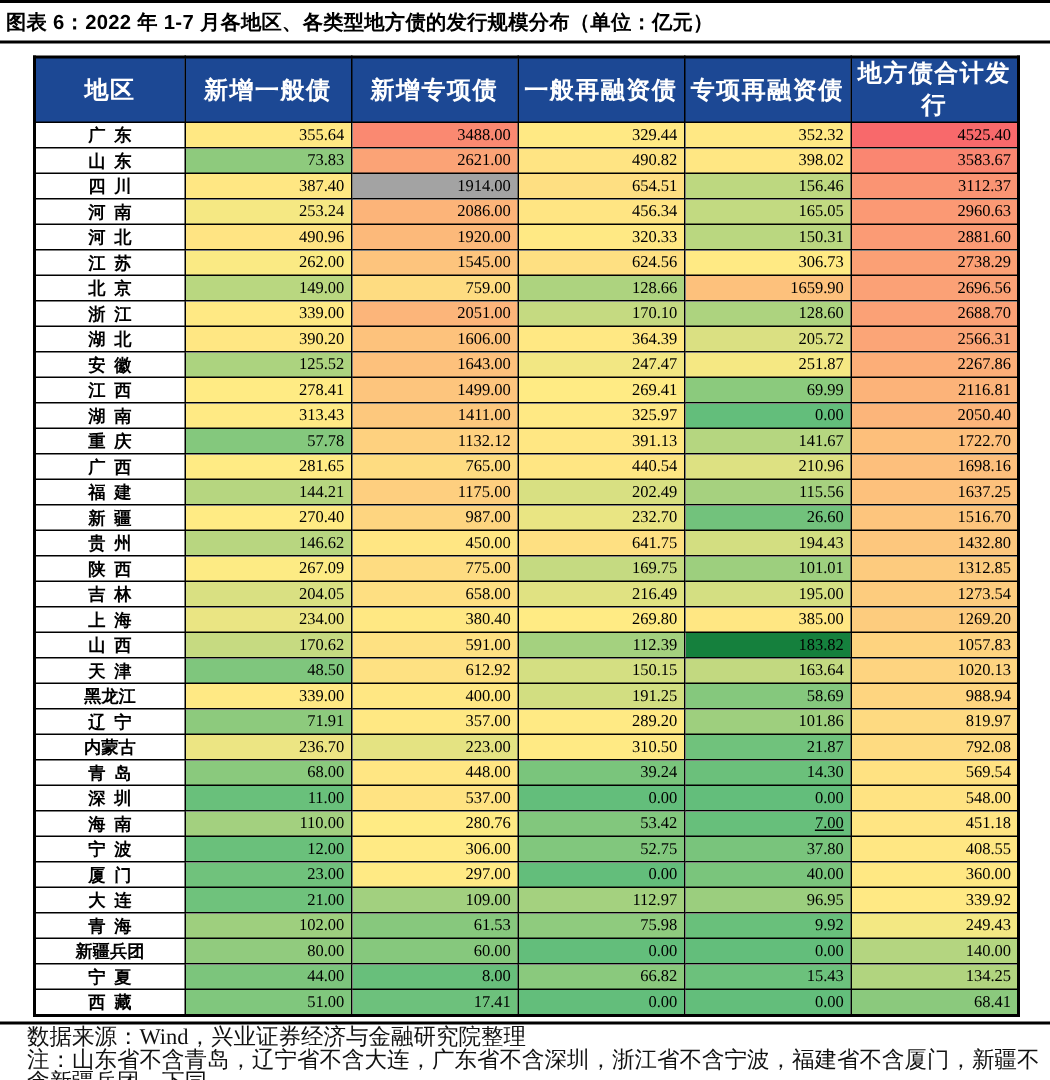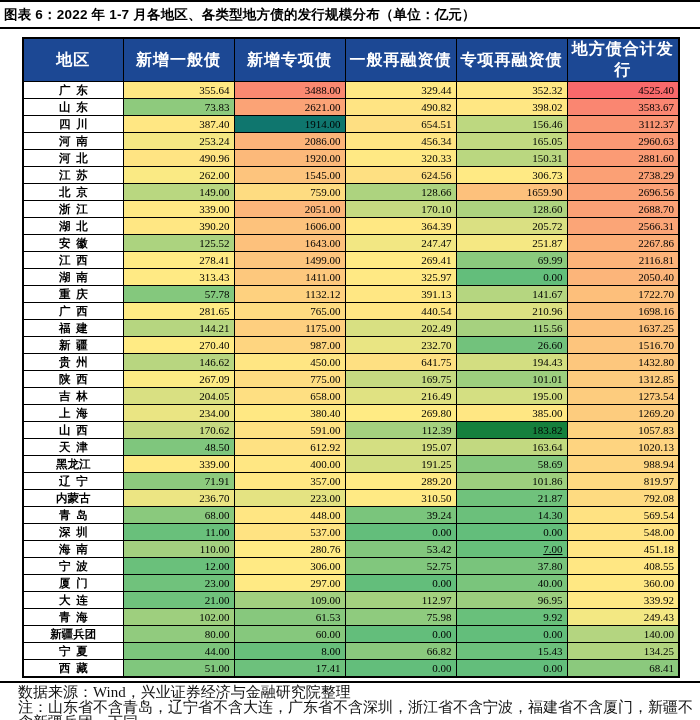--- a/index.html
+++ b/index.html
@@ -129,21 +129,21 @@
           <td class="region">山 东</td>
           <td class="val" style="background: rgb(142, 202, 125);">73.83</td>
           <td class="val" style="background: rgb(251, 163, 118);">2621.00</td>
           <td class="val" style="background: rgb(255, 228, 131);">490.82</td>
           <td class="val" style="background: rgb(255, 231, 131);">398.02</td>
           <td class="val" style="background: rgb(250, 134, 113);">3583.67</td>
         </tr>
         <tr>
           <td class="region">四 川</td>
           <td class="val" style="background: rgb(255, 231, 131);">387.40</td>
-          <td class="val" style="background: #0f766e;">1914.00</td>
+          <td class="val" style="background: #a3a3a3;">1914.00</td>
           <td class="val" style="background: rgb(254, 223, 130);">654.51</td>
           <td class="val" style="background: rgb(189, 216, 128);">156.46</td>
           <td class="val" style="background: rgb(250, 148, 115);">3112.37</td>
         </tr>
         <tr>
           <td class="region">河 南</td>
           <td class="val" style="background: rgb(245, 232, 131);">253.24</td>
           <td class="val" style="background: rgb(252, 180, 121);">2086.00</td>
           <td class="val" style="background: rgb(255, 229, 131);">456.34</td>
           <td class="val" style="background: rgb(194, 218, 129);">165.05</td>
@@ -282,21 +282,21 @@
           <td class="val" style="background: rgb(198, 218, 129);">170.62</td>
           <td class="val" style="background: rgb(254, 225, 130);">591.00</td>
           <td class="val" style="background: rgb(164, 209, 127);">112.39</td>
           <td class="val" style="background: #15803d; padding-left: 21px;">183.82</td>
           <td class="val" style="background: rgb(254, 211, 127);">1057.83</td>
         </tr>
         <tr>
           <td class="region">天 津</td>
           <td class="val" style="background: rgb(127, 198, 125);">48.50</td>
           <td class="val" style="background: rgb(254, 225, 130);">612.92</td>
-          <td class="val" style="background: rgb(212, 223, 130);">195.07</td>
+          <td class="val" style="background: rgb(212, 223, 130);">150.15</td>
           <td class="val" style="background: rgb(194, 217, 128);">163.64</td>
           <td class="val" style="background: rgb(254, 212, 128);">1020.13</td>
         </tr>
         <tr>
           <td class="region">黑龙江</td>
           <td class="val" style="background: rgb(255, 233, 132);">339.00</td>
           <td class="val" style="background: rgb(255, 231, 131);">400.00</td>
           <td class="val" style="background: rgb(210, 222, 129);">191.25</td>
           <td class="val" style="background: rgb(133, 200, 125);">58.69</td>
           <td class="val" style="background: rgb(254, 213, 128);">988.94</td>

